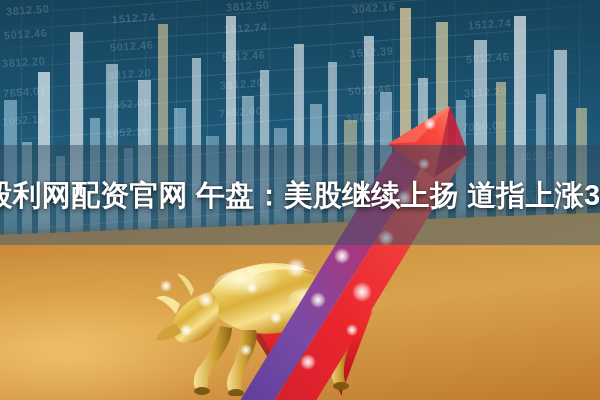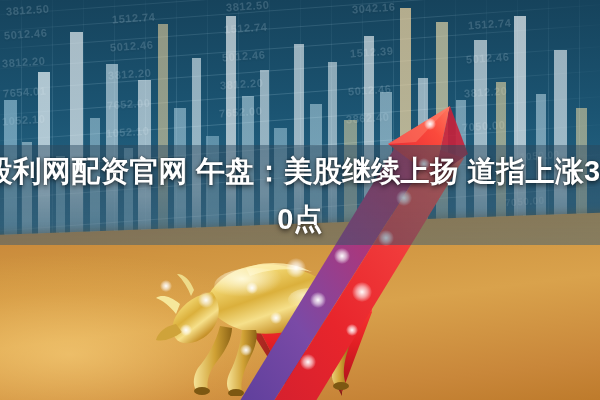--- a/index.html
+++ b/index.html
@@ -343,16 +343,15 @@
       <b style="left: 240px; top: 344px; width: 12px; height: 12px;"></b>
       <b style="left: 300px; top: 354px; width: 16px; height: 16px;"></b>
       <b style="left: 424px; top: 118px; width: 12px; height: 12px;"></b>
       <b style="left: 246px; top: 282px; width: 12px; height: 12px;"></b>
       <b style="left: 346px; top: 324px; width: 12px; height: 12px;"></b>
     </div>
 
   <div id="band"></div>
   <div id="title">
     <span class="l1">股利网配资官网 午盘：美股继续上扬 道指上涨30</span>
-    <span class="l2">0点</span>
   </div>
 
 </div>
 
 </body></html>

